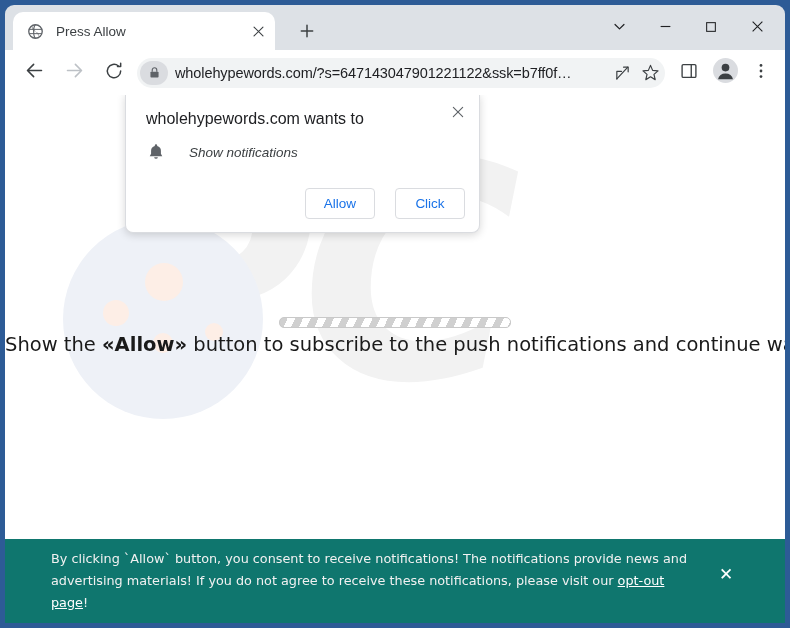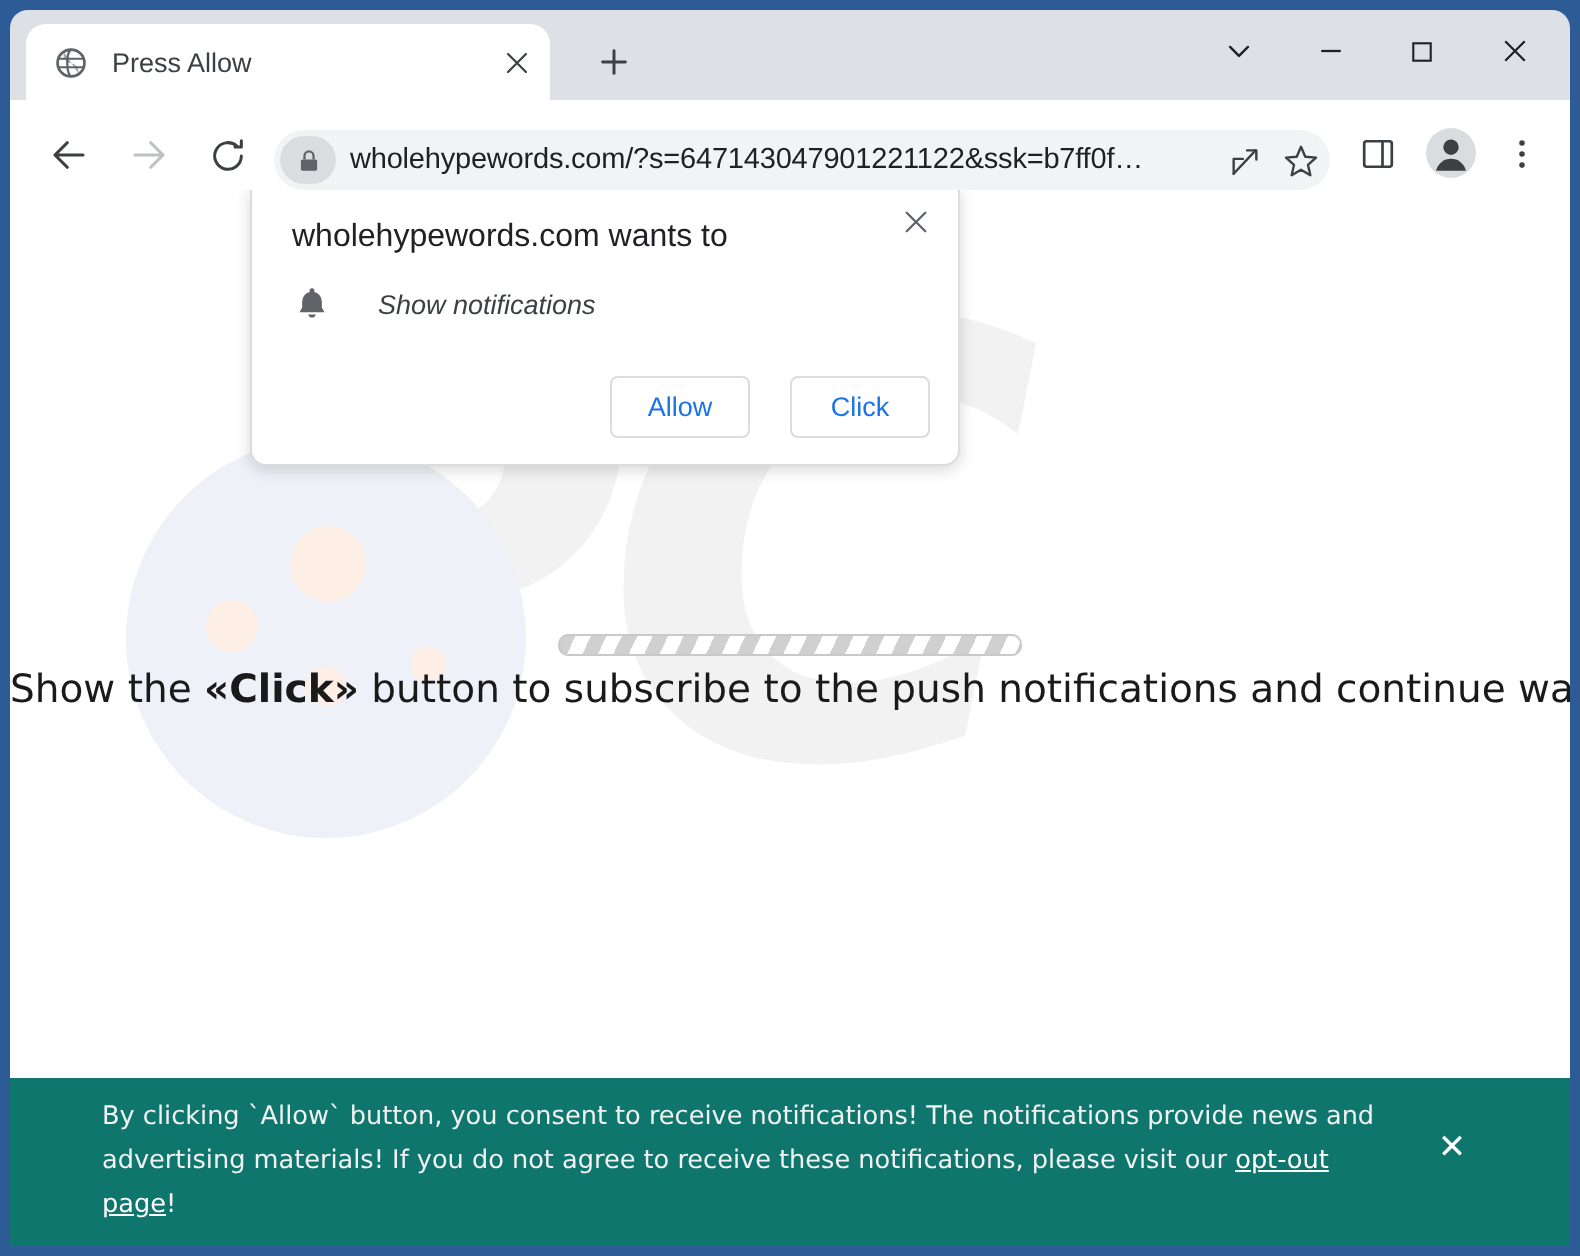--- a/index.html
+++ b/index.html
@@ -104,21 +104,21 @@
 
   
   .toolbar {
     position: absolute;
     left: 5px;
     top: 50px;
     width: 780px;
     height: 45px;
     background: #ffffff;
     display: flex;
-    align-items: flex-end;
+    align-items: center;
   }
   .nav-btn {
     width: 30px;
     height: 30px;
     margin-left: 10px;
     display: flex;
     align-items: center;
     justify-content: center;
     flex: 0 0 auto;
   }
@@ -520,21 +520,21 @@
     <div class="wm-pc">PC</div>
     <div class="wm-circle"></div>
     <div class="wm-dot" style="left:140px; top:168px; width:38px; height:38px;"></div>
     <div class="wm-dot" style="left:98px;  top:205px; width:26px; height:26px;"></div>
     <div class="wm-dot" style="left:148px; top:238px; width:20px; height:20px;"></div>
     <div class="wm-dot" style="left:200px; top:228px; width:18px; height:18px;"></div>
 
     <div class="loadbar"></div>
 
     <div class="page-headline">
-      <span>Show the </span><b>«Click»</b><span> button to subscribe to the push notifications and continue watching</span>
+      <span>Show the </span><b>«Allow»</b><span> button to subscribe to the push notifications and continue watching</span>
     </div>
 
     <div class="perm-dialog">
       <div class="perm-title">wholehypewords.com wants to</div>
       <div class="perm-close">
         <span>
           <svg viewBox="0 0 16 16" width="12" height="12">
             <path d="M1.8 1.8 L14.2 14.2 M14.2 1.8 L1.8 14.2" stroke="#5f6368" stroke-width="1.5" stroke-linecap="round"></path>
           </svg>
         </span>

